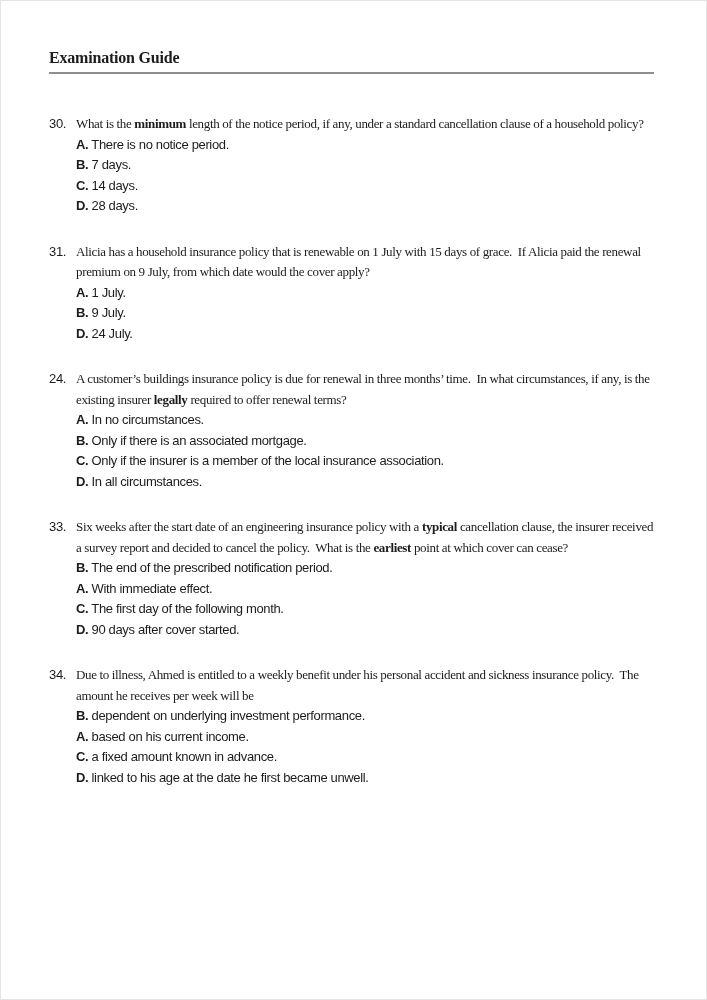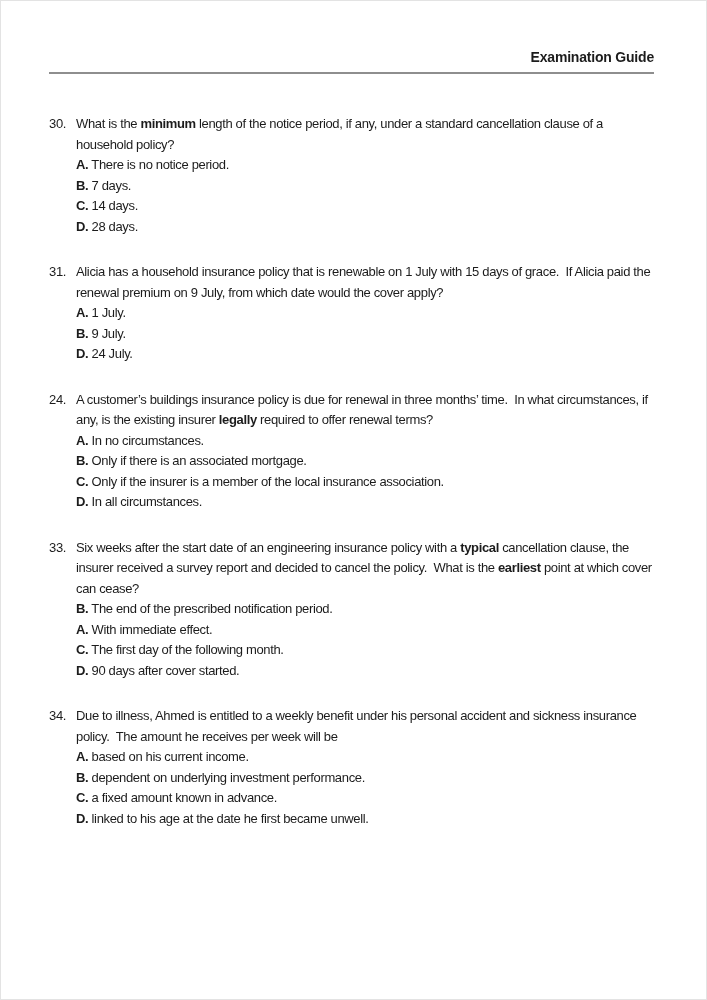--- a/index.html
+++ b/index.html
@@ -13,25 +13,26 @@
     background: #ffffff;
     border: 1px solid #e3e3e3;
     font-family: "Liberation Sans", "DejaVu Sans", sans-serif;
     color: #1c1c1c;
     overflow: hidden;
   }
 
   
   .header { margin: 48px 52px 0 48px; }
   .header-title {
-    text-align: right;
-    font-size: 14px;
+    text-align: left;
+    font-size: 16px;
     font-weight: 700;
     line-height: 17px;
     letter-spacing: -0.2px;
+    font-family: Liberation Serif, serif;
   }
   .header-rule {
     margin-top: 6px;
     height: 2px;
     background: #8e8e8e;
   }
 
   
   .questions { margin: 40px 52px 0 48px; }
   .question {
@@ -43,20 +44,21 @@
     line-height: 20.5px;
   }
   .qnum {
     flex: 0 0 27px;
     font-weight: 400;
   }
   .qbody { flex: 1 1 auto; }
   .stem {
     margin: 0;
     white-space: pre-wrap;
+    font-family: Liberation Serif, serif;
   }
   .stem b { font-weight: 700; }
   .options {
     margin: 0;
     padding: 0;
     list-style: none;
   }
   .option { margin: 0; }
   .option .letter { font-weight: 700; }
 
@@ -146,23 +148,23 @@
   <li class="option"><b class="letter">D.</b><span class="opt-text"> 90 days after cover started.</span></li>
 </ul>
     </div>
   </section>
 
   <section class="question">
     <div class="qnum">34.</div>
     <div class="qbody">
       <p class="stem"><span>Due to illness, Ahmed is entitled to a weekly benefit under his personal accident and sickness insurance policy.  The amount he receives per week will be</span></p>
       <ul class="options">
+  <li class="option"><b class="letter">B.</b><span class="opt-text"> dependent on underlying investment performance.</span></li>
+
   <li class="option"><b class="letter">A.</b><span class="opt-text"> based on his current income.</span></li>
-
-  <li class="option"><b class="letter">B.</b><span class="opt-text"> dependent on underlying investment performance.</span></li>
 
   <li class="option"><b class="letter">C.</b><span class="opt-text"> a fixed amount known in advance.</span></li>
 
   <li class="option"><b class="letter">D.</b><span class="opt-text"> linked to his age at the date he first became unwell.</span></li>
 </ul>
     </div>
   </section>
 </main>
 
   <footer class="footer">

